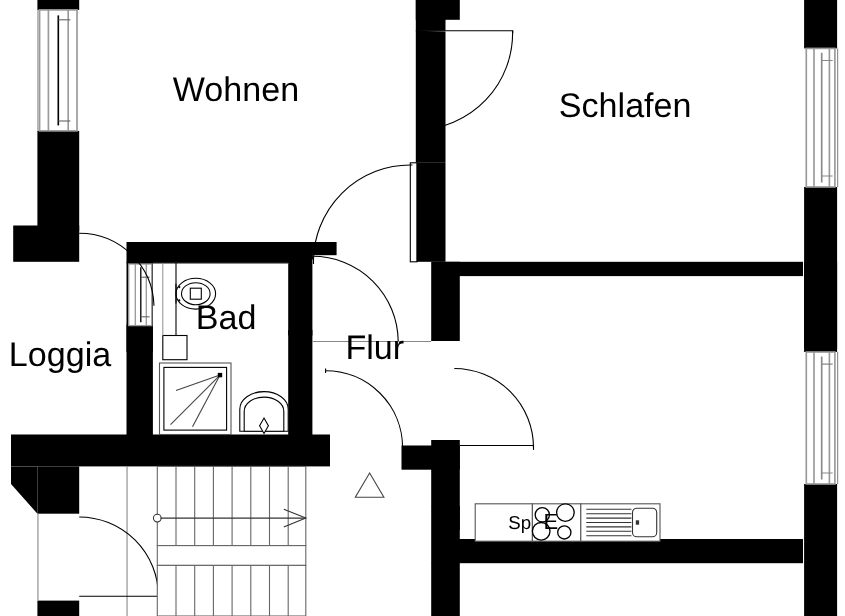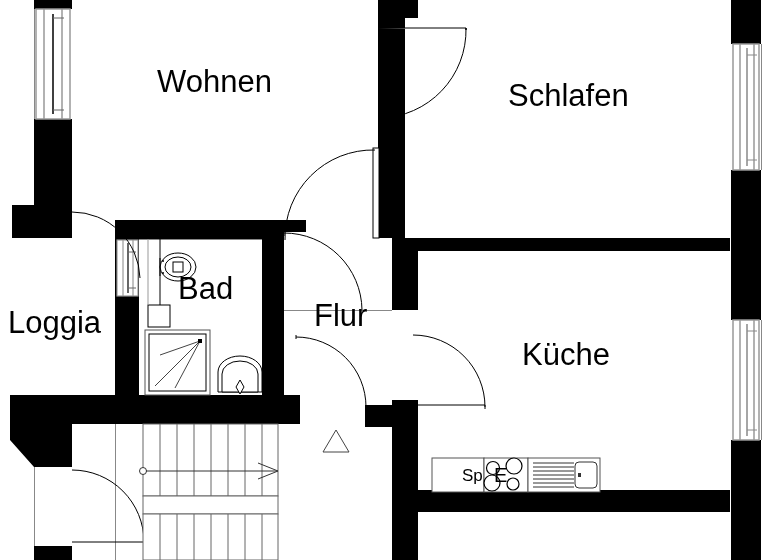--- a/index.html
+++ b/index.html
@@ -280,19 +280,18 @@
   <div class="room-label big" style="left:508px; top:80px;">Schlafen</div>
 
   <div class="room-label big" style="left:157px; top:66px;">Wohnen</div>
 
   <div class="room-label big" style="left:8px; top:283px;margin-top:24px;">Loggia</div>
 
   <div class="room-label big" style="left:178px; top:273px;">Bad</div>
 
   <div class="room-label big" style="left:314px; top:300px;">Flur</div>
 
-  <div class="room-label big" style="left:522px; top:339px;">Küche</div>
 
   <div class="fixture-label" style="left:462px; top:467px;">Sp</div>
 
   <div class="fixture-label stove" style="left:494px; top:465px;">E</div>
 
 </div>
 
 </body></html>

